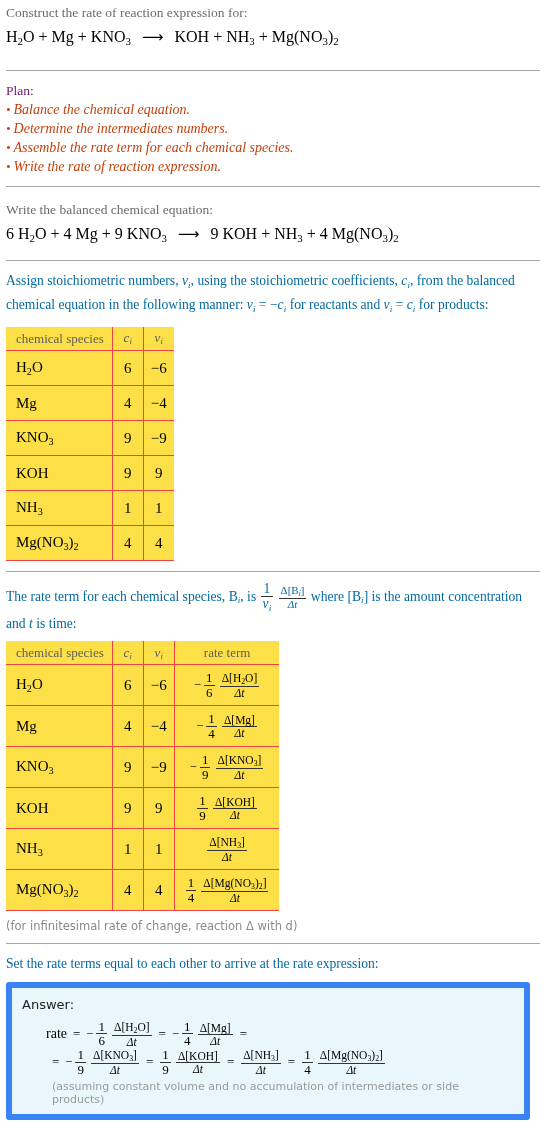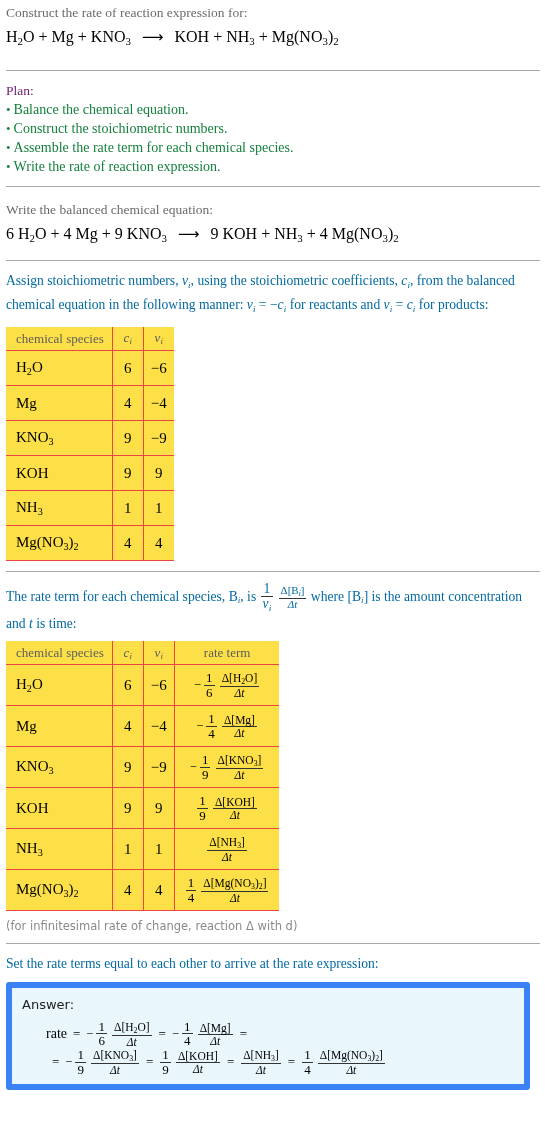--- a/index.html
+++ b/index.html
@@ -34,21 +34,21 @@
 
   .divider {
     border-top: 1px solid #a8a8a8;
     height: 0;
     margin: 0;
     width: 534px;
   }
   .sec { padding-top: 10px; padding-bottom: 10px; }
 
   .plan-title { color: #701a75; font-size: 13.5px; line-height: 19px; }
-  .plan-item { font-size: 14px; line-height: 19px; color: #15803d; }
+  .plan-item { font-size: 14px; line-height: 19px; color: #c2410c; font-style: italic; }
   .plan-item .bullet { margin-right: 3px; font-size: 13px; }
 
   .para {
     font-size: 13.6px;
     line-height: 19.5px;
     color: #0369a1;
   }
   .vi, .ci, .it { font-style: italic; }
 
   
@@ -162,21 +162,21 @@
     </div>
   </div>
 
   <div style="height:17px"></div>
   <div class="divider"></div>
 
   <div class="sec">
     <div class="plan-title">Plan:</div>
     <div id="plan-list">
         <div class="plan-item"><span class="bullet">•</span><span>Balance the chemical equation.</span></div>
-        <div class="plan-item"><span class="bullet">•</span><span>Construct the stoichiometric numbers.</span></div>
+        <div class="plan-item"><span class="bullet">•</span><span>Determine the intermediates numbers.</span></div>
         <div class="plan-item"><span class="bullet">•</span><span>Assemble the rate term for each chemical species.</span></div>
         <div class="plan-item"><span class="bullet">•</span><span>Write the rate of reaction expression.</span></div>
       </div>
   </div>
 
   <div class="divider"></div>
 
   <div class="sec">
     <div class="prompt-label">Write the balanced chemical equation:</div>
     <div class="equation-line">
@@ -288,16 +288,17 @@
     <div class="note" id="rt-note">(for infinitesimal rate of change, reaction Δ with d)</div>
   </div>
 
   <div class="divider"></div>
 
   <div class="sec">
     <div class="para">Set the rate terms equal to each other to arrive at the rate expression:</div>
     <div class="answer-box">
       <div class="answer-label">Answer:</div>
       <div class="answer-expr" id="answer-expr"><span class="ratelabel">rate</span><span class="eq">=</span><span class="rate-cell"><span class="minus">−</span><span class="coef"><span class="frac "><span class="n">1</span><span class="d">6</span></span></span> <span class="dterm"><span class="frac "><span class="n">Δ[H<sub>2</sub>O]</span><span class="d"><span class="it">Δt</span></span></span></span></span><span class="eq">=</span><span class="rate-cell"><span class="minus">−</span><span class="coef"><span class="frac "><span class="n">1</span><span class="d">4</span></span></span> <span class="dterm"><span class="frac "><span class="n">Δ[Mg]</span><span class="d"><span class="it">Δt</span></span></span></span></span><span class="eq">=</span><br><span class="eq">=</span><span class="rate-cell"><span class="minus">−</span><span class="coef"><span class="frac "><span class="n">1</span><span class="d">9</span></span></span> <span class="dterm"><span class="frac "><span class="n">Δ[KNO<sub>3</sub>]</span><span class="d"><span class="it">Δt</span></span></span></span></span><span class="eq">=</span><span class="rate-cell"><span class="coef"><span class="frac "><span class="n">1</span><span class="d">9</span></span></span> <span class="dterm"><span class="frac "><span class="n">Δ[KOH]</span><span class="d"><span class="it">Δt</span></span></span></span></span><span class="eq">=</span><span class="rate-cell"><span class="dterm"><span class="frac "><span class="n">Δ[NH<sub>3</sub>]</span><span class="d"><span class="it">Δt</span></span></span></span></span><span class="eq">=</span><span class="rate-cell"><span class="coef"><span class="frac "><span class="n">1</span><span class="d">4</span></span></span> <span class="dterm"><span class="frac "><span class="n">Δ[Mg(NO<sub>3</sub>)<sub>2</sub>]</span><span class="d"><span class="it">Δt</span></span></span></span></span></div>
+      <div class="assume">(assuming constant volume and no accumulation of intermediates or side products)</div>
     </div>
   </div>
 
 </div>
 
 </body></html>

